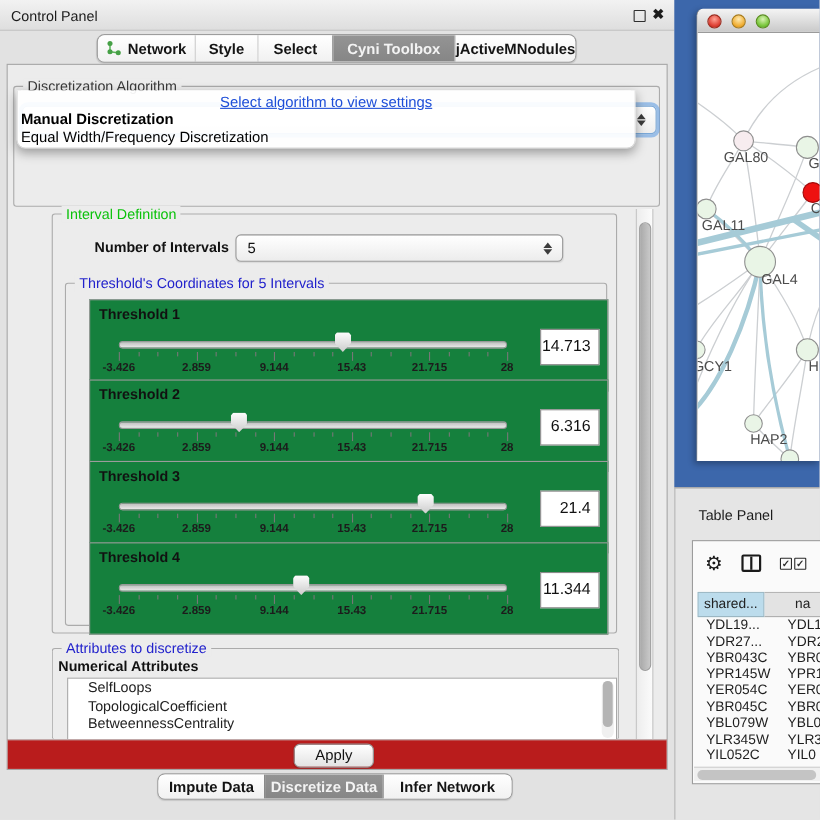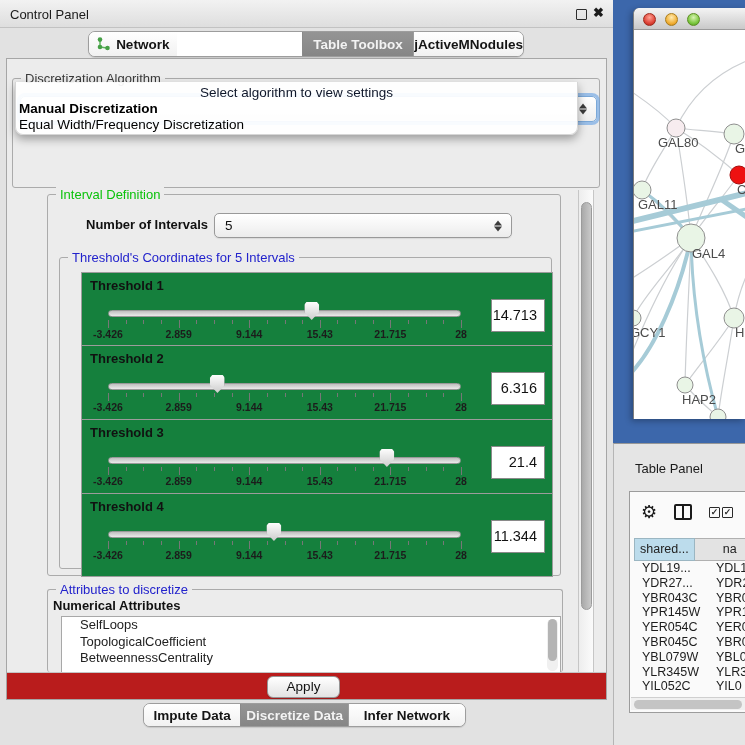--- a/index.html
+++ b/index.html
@@ -7,21 +7,21 @@
 
   
   #cp { position:absolute; left:0; top:0; width:613px; height:745px; background:#e2e2e2; }
   #cp-titlebar { position:absolute; left:0; top:0; width:613px; height:28px;
     background:linear-gradient(#f2f2f2,#dedede); border-bottom:1px solid #c2c2c2; }
   #cp-title { position:absolute; left:10px; top:7px; font-size:13px; color:#1b1b1b; }
   #float-icon { position:absolute; left:576px; top:9px; width:11px; height:11px; border:1.6px solid #2e2e2e; border-radius:1px; background:transparent; }
   #close-icon { position:absolute; left:593px; top:5px; font-size:13px; font-weight:bold; color:#1b1b1b; cursor:default; }
 
   .seg-group { position:absolute; display:flex; border:1px solid #9d9d9d; border-radius:7px; overflow:hidden; background:#fff;
-    box-shadow:0 1px 1px rgba(0,0,0,0.12); }
+    box-shadow:0 1px 1px rgba(0,0,0,0.12);align-items:flex-end; }
   .seg { display:flex; align-items:center; justify-content:center; font-size:13.5px; font-weight:bold; color:#141414;
     background:linear-gradient(#ffffff,#f1f1f1); height:100%; }
   .seg.sep { border-left:1px solid #cbcbcb;margin-top:46px; }
   .seg.dark { background:linear-gradient(#949494,#868686); color:#f3f3f3; border-left:1px solid #8a8a8a; }
   .seg.after-dark { border-left:1px solid #9d9d9d; }
   #top-tabs { left:88px; top:31px; height:26px; width:436px; }
   #bottom-tabs { left:143px; top:703px; height:24px; width:323px; }
   #bottom-tabs .seg { font-size:13.5px; }
 
   .net-icon { width:15px; height:14px; margin-right:5px; }
@@ -44,21 +44,21 @@
     font-size:13.5px; color:#111; line-height:23px; padding-left:10px; box-shadow:0 1px 1px rgba(0,0,0,0.08); }
   .stepper { position:absolute; right:9px; top:50%; transform:translateY(-50%); display:flex; flex-direction:column; gap:1px; }
   .stepper .up, .stepper .dn { width:0; height:0; border-left:4px solid transparent; border-right:4px solid transparent; }
   .stepper .up { border-bottom:5px solid #3c3c3c; }
   .stepper .dn { border-top:5px solid #3c3c3c; }
 
   
   #algo-popup { position:absolute; left:15px; top:82px; width:563px; height:53px; z-index:50;
     background:rgba(255,255,255,0.93); border-radius:0 0 8px 8px; border:1px solid #d6d6d6; border-top:none;
     box-shadow:0 4px 10px rgba(0,0,0,0.35); }
-  #algo-popup .ph { text-align:center; color:#0f172a; font-size:13.5px; height:19px; padding-top:3px; }
+  #algo-popup .ph { text-align:center; color:#1d4ed8; font-size:13.5px; height:19px; padding-top:3px;text-decoration:underline; }
   #algo-popup .opt { font-size:13.5px; color:#000; height:16px; padding-left:3px; line-height:16px; }
   #algo-popup .opt.b { font-weight:bold; }
 
   #interval-group { left:47px; top:194px; width:514px; height:382px; }
   #num-label { position:absolute; left:38px; top:22px; font-size:13px; font-weight:bold; color:#111; }
   #num-combo { left:166px; top:18px; width:298px; height:25px; }
   #thresh-group { position:absolute; left:11px; top:62px; width:493px; height:312px; border:1px solid #ababab; border-radius:3px; }
 
   .tpanel { position:absolute; left:5px; width:472px; height:84px; border:1px solid #9c9c9c; background:#15803d;margin-left:16px; }
   .tpanel .tlabel { position:absolute; left:8px; top:5px; font-size:13px; font-weight:bold; color:#111; }
@@ -153,21 +153,21 @@
       </svg>
       <span>Network</span>
     </div>
     <div class="seg sep" style="width:58px;">
       <span>Style</span>
     </div>
     <div class="seg sep" style="width:68px;">
       <span>Select</span>
     </div>
     <div class="seg dark" style="width:112px;">
-      <span>Table Toolbox</span>
+      <span>Cyni Toolbox</span>
     </div>
     <div class="seg after-dark" style="width:110px;">
       <span>jActiveMNodules</span>
     </div>
   </div>
 
   <div id="cp-content"></div>
 
   <div class="group" id="disc-group">
     <span class="group-label">Discretization Algorithm</span>

